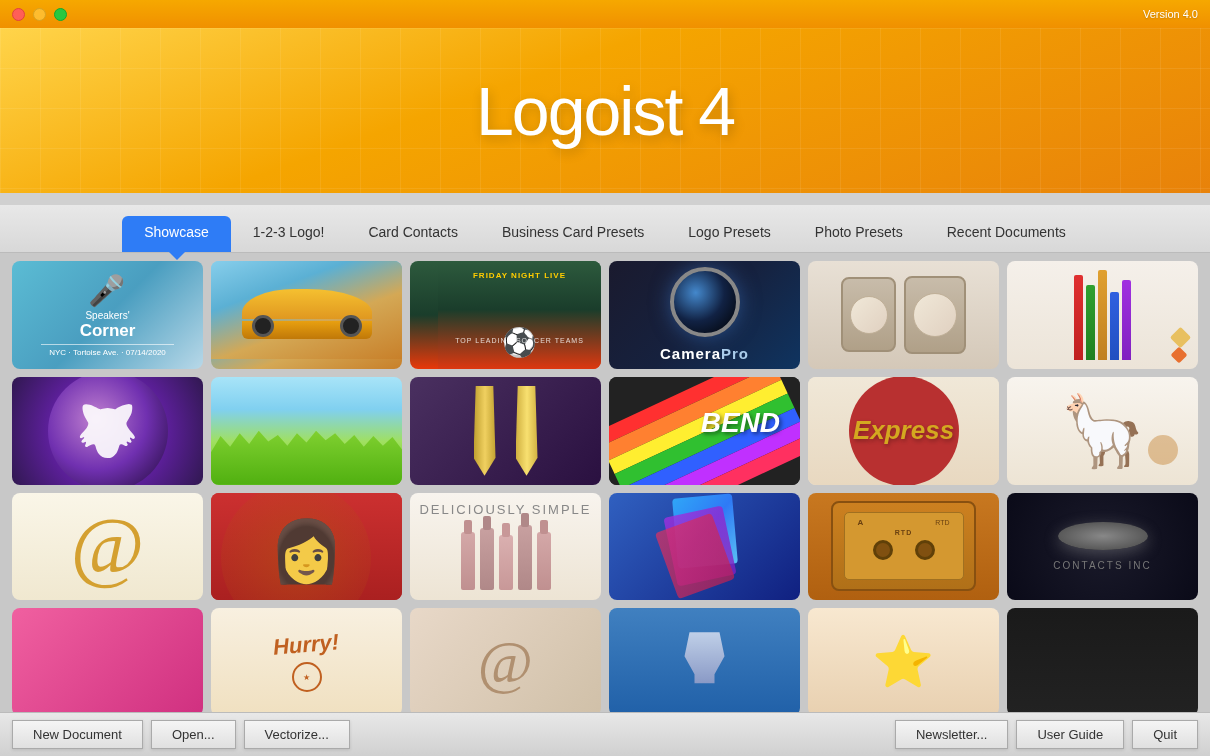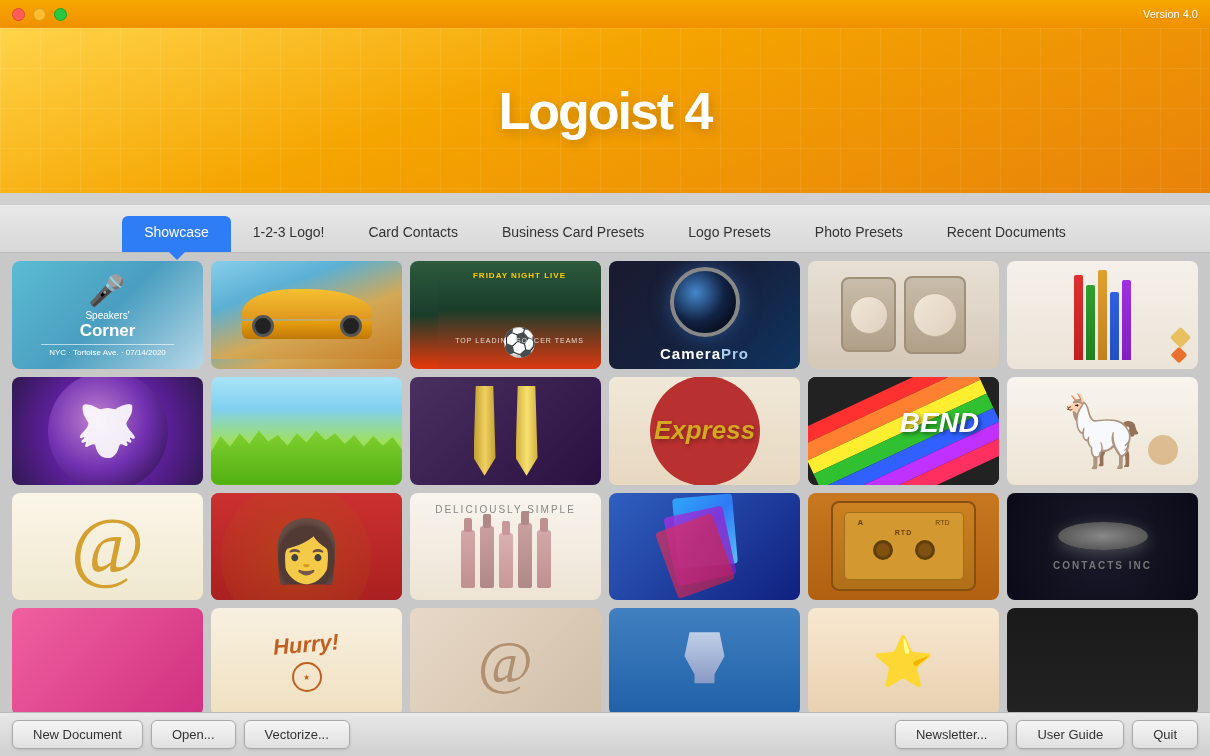--- a/index.html
+++ b/index.html
@@ -57,22 +57,22 @@
     }
     .header-grid {
       position: absolute;
       inset: 0;
       background-image:
         linear-gradient(rgba(255,255,255,0.08) 1px, transparent 1px),
         linear-gradient(90deg, rgba(255,255,255,0.08) 1px, transparent 1px);
       background-size: 40px 40px;
     }
     .app-title {
-      font-size: 52px;
-      font-weight: 700;
+      font-size: 68px;
+      font-weight: 400;
       color: white;
       text-shadow: 2px 4px 12px rgba(0,0,0,0.18);
       letter-spacing: -2px;
       position: relative;
       z-index: 1;
     }
 
     
     .nav-bar {
       width: 100%;
@@ -311,21 +311,21 @@
       padding: 0 12px;
       gap: 8px;
       position: absolute;
       bottom: 0;
       left: 0;
     }
     .toolbar-btn {
       padding: 6px 20px;
       background: linear-gradient(180deg, #f5f5f5 0%, #e0e0e0 100%);
       border: 1px solid #aaa;
-      border-radius: 6px;
+      border-radius: 0;
       font-size: 13px;
       font-weight: 500;
       color: #333;
       cursor: pointer;
       box-shadow: 0 1px 3px rgba(0,0,0,0.12);
     }
     .toolbar-spacer { flex: 1; }
   </style>
 </head>
 <body>
@@ -430,45 +430,45 @@
   </div>
 
   <div class="gallery-item gi-pens">
     <div style="width:100%;height:100%;background:linear-gradient(135deg,#4a3060,#3a2050,#2a1040);display:flex;align-items:center;justify-content:center;gap:20px;">
       <div style="display:flex;flex-direction:column;align-items:center;">
         <div style="width:22px;height:90px;background:linear-gradient(90deg,#c0a030,#f0d060,#c0a030);clip-path:polygon(10% 0%,90% 0%,100% 80%,50% 100%,0% 80%);"></div>
       </div>
       <div style="display:flex;flex-direction:column;align-items:center;">
         <div style="width:22px;height:90px;background:linear-gradient(90deg,#d0b040,#f8e070,#d0b040);clip-path:polygon(10% 0%,90% 0%,100% 80%,50% 100%,0% 80%);"></div>
       </div>
-    </div>
-  </div>
-
-  <div class="gallery-item gi-express">
-    <div style="width:100%;height:100%;background:linear-gradient(180deg,#f0e8d8,#e8d8c0);display:flex;align-items:center;justify-content:center;position:relative;">
-      <div style="width:110px;height:110px;border-radius:50%;background:#b83030;position:absolute;"></div>
-      <div style="font-size:26px;font-weight:900;color:#d4a820;font-style:italic;position:relative;z-index:1;text-shadow:1px 2px 4px rgba(0,0,0,0.3);">Express</div>
     </div>
   </div>
 
   <div class="gallery-item gi-rainbow">
     <div style="width:100%;height:100%;background:#222;display:flex;flex-direction:column;align-items:center;justify-content:center;overflow:hidden;">
       <div style="position:relative;width:100%;height:100%;transform:rotate(-25deg);display:flex;flex-direction:column;gap:0;margin-top:20px;">
         <div style="height:24px;background:#ff3030;"></div>
         <div style="height:24px;background:#ff8030;"></div>
         <div style="height:24px;background:#ffee30;"></div>
         <div style="height:24px;background:#30c030;"></div>
         <div style="height:24px;background:#3060ff;"></div>
         <div style="height:24px;background:#c030ff;"></div>
         <div style="height:24px;background:#ff3060;"></div>
       </div>
       <div style="position:absolute;top:30px;right:20px;font-size:28px;font-weight:900;color:white;font-style:italic;text-shadow:2px 2px 4px rgba(0,0,0,0.5);">BEND</div>
     </div>
   </div>
 
+  <div class="gallery-item gi-express">
+    <div style="width:100%;height:100%;background:linear-gradient(180deg,#f0e8d8,#e8d8c0);display:flex;align-items:center;justify-content:center;position:relative;">
+      <div style="width:110px;height:110px;border-radius:50%;background:#b83030;position:absolute;"></div>
+      <div style="font-size:26px;font-weight:900;color:#d4a820;font-style:italic;position:relative;z-index:1;text-shadow:1px 2px 4px rgba(0,0,0,0.3);">Express</div>
+    </div>
+  </div>
+
   <div class="gallery-item gi-llama">
     <div style="width:100%;height:100%;background:linear-gradient(180deg,#f8f4ee,#ede4d4);display:flex;align-items:center;justify-content:center;">
       <div style="font-size:70px;">🦙</div>
       <div style="position:absolute;bottom:20px;right:20px;width:30px;height:30px;background:#c07820;border-radius:50%;opacity:0.4;"></div>
     </div>
   </div>
 
   <div class="gallery-item gi-swirl">
     <div style="width:100%;height:100%;background:linear-gradient(180deg,#faf6e8,#f0e8d0);display:flex;align-items:center;justify-content:center;">
       <div style="font-size:80px;color:#d4a030;font-weight:200;line-height:1;font-family:Georgia,serif;">@</div>
@@ -477,21 +477,21 @@
 
   <div class="gallery-item gi-woman">
     <div style="width:100%;height:100%;background:linear-gradient(180deg,#cc3030,#aa2020);display:flex;align-items:center;justify-content:center;overflow:hidden;">
       <div style="position:absolute;top:-10px;left:10px;width:150px;height:150px;background:radial-gradient(ellipse,rgba(180,80,20,0.6),transparent);border-radius:50%;"></div>
       <div style="font-size:60px;filter:grayscale(20%);margin-top:10px;">👩</div>
     </div>
   </div>
 
   <div class="gallery-item gi-wine">
     <div style="width:100%;height:100%;background:linear-gradient(180deg,#f8f4ee,#ede4d4);display:flex;flex-direction:column;align-items:center;justify-content:center;gap:8px;">
-      <div style="font-size:10px;color:#888;letter-spacing:2px;text-transform:uppercase;">DELICIOUSLY SIMPLE</div>
+      <div style="font-size:13px;color:#888;letter-spacing:2px;text-transform:uppercase;">DELICIOUSLY SIMPLE</div>
       <div style="display:flex;gap:5px;align-items:flex-end;">
         <div style="width:14px;height:58px;background:linear-gradient(180deg,#d4a8a8,#c09090);border-radius:3px 3px 2px 2px;position:relative;">
           <div style="position:absolute;top:-12px;left:3px;width:8px;height:14px;background:#c09090;border-radius:2px;"></div>
         </div>
         <div style="width:14px;height:62px;background:linear-gradient(180deg,#c8a0a0,#b08888);border-radius:3px 3px 2px 2px;position:relative;">
           <div style="position:absolute;top:-12px;left:3px;width:8px;height:14px;background:#b08888;border-radius:2px;"></div>
         </div>
         <div style="width:14px;height:55px;background:linear-gradient(180deg,#dab0b0,#c89898);border-radius:3px 3px 2px 2px;position:relative;">
           <div style="position:absolute;top:-12px;left:3px;width:8px;height:14px;background:#c89898;border-radius:2px;"></div>
         </div>
@@ -529,21 +529,21 @@
             <div style="width:20px;height:20px;border-radius:50%;background:#805010;border:3px solid #604008;"></div>
           </div>
         </div>
       </div>
     </div>
   </div>
 
   <div class="gallery-item gi-contacts">
     <div style="width:100%;height:100%;background:radial-gradient(circle,#1a1a2a,#0a0a18);display:flex;flex-direction:column;align-items:center;justify-content:center;">
       <div style="width:90px;height:28px;background:radial-gradient(ellipse,#888,#444);border-radius:50%;box-shadow:0 4px 15px rgba(150,150,150,0.4);"></div>
-      <div style="color:#777;font-size:10px;letter-spacing:2px;margin-top:10px;text-transform:uppercase;font-weight:bold;">Contacts Inc</div>
+      <div style="color:#777;font-size:10px;letter-spacing:2px;margin-top:10px;text-transform:uppercase;">Contacts Inc</div>
     </div>
   </div>
 
   <div class="gallery-item gi-partial">
     <div style="width:100%;height:100%;background:linear-gradient(135deg,#f060a0,#d03080);"></div>
   </div>
 
   <div class="gallery-item gi-partial2">
     <div style="width:100%;height:100%;background:linear-gradient(180deg,#f8f0e0,#f0e0c0);display:flex;flex-direction:column;align-items:center;justify-content:center;">
       <div style="font-size:22px;font-weight:900;color:#c06020;font-style:italic;transform:rotate(-5deg);">Hurry!</div>

